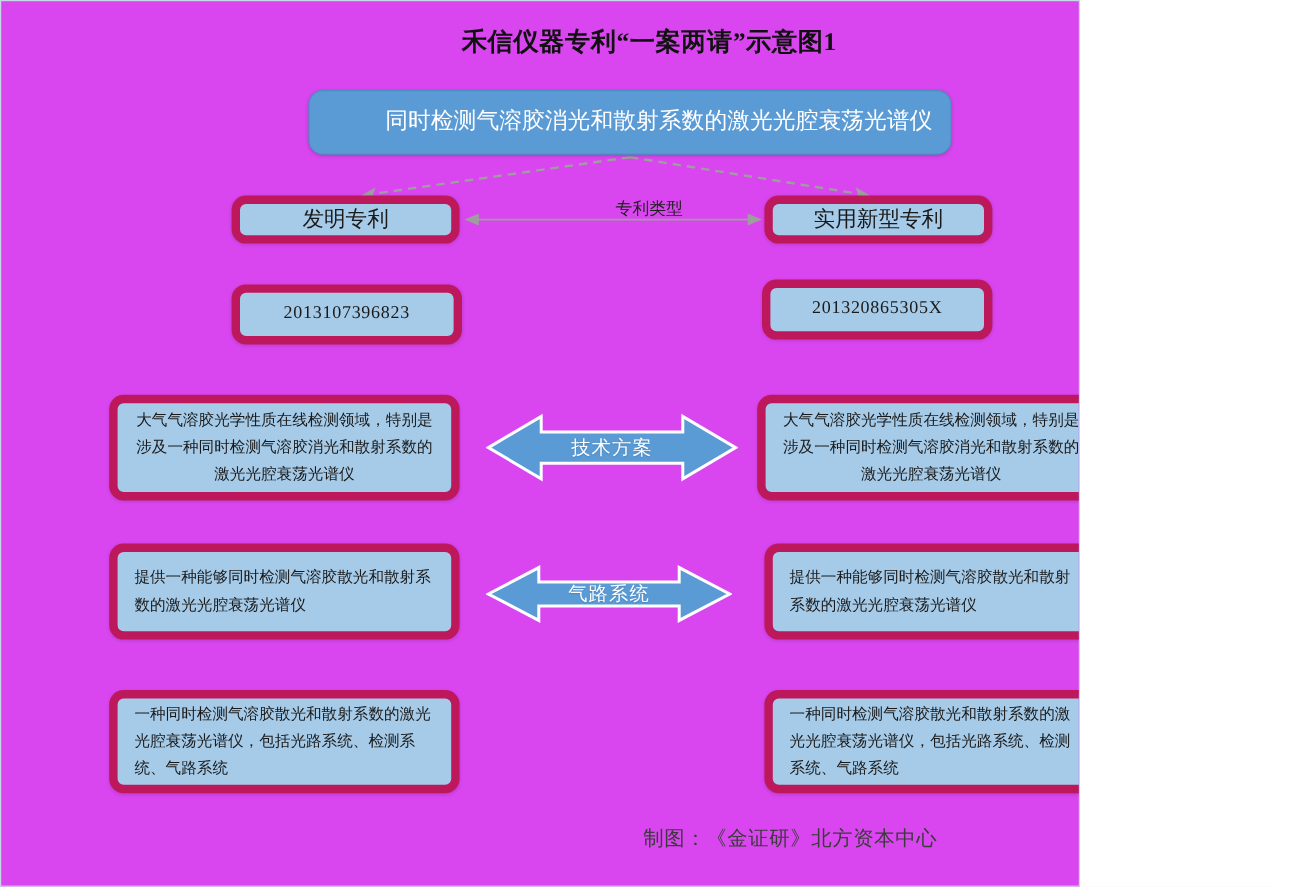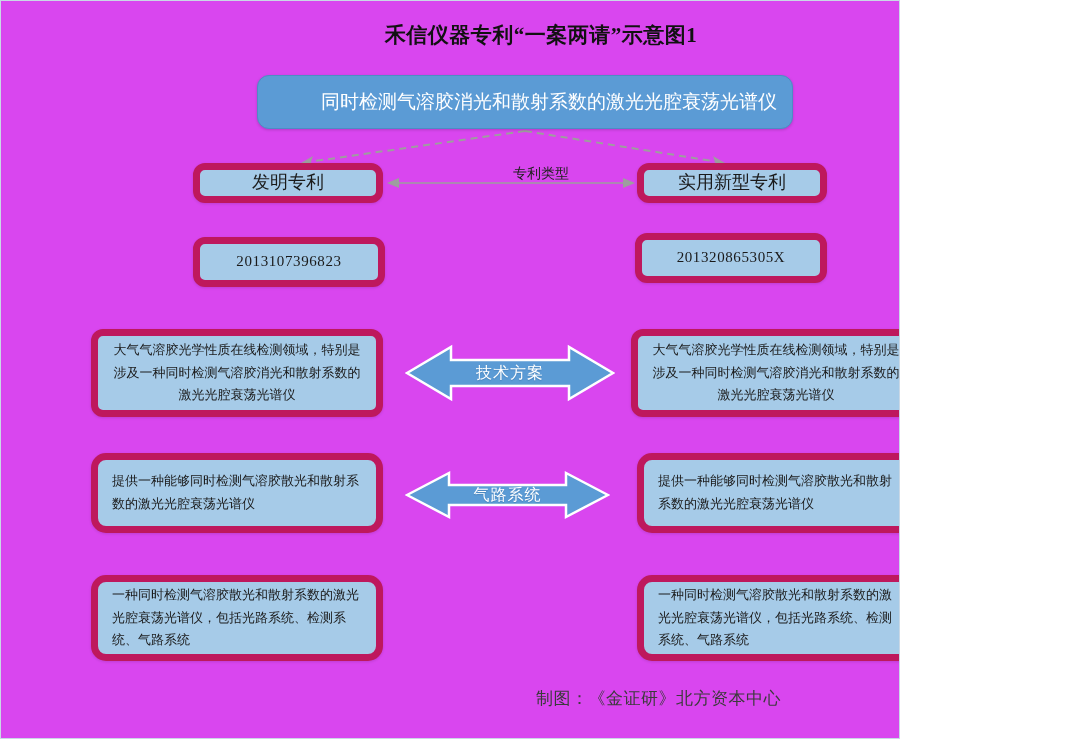--- a/index.html
+++ b/index.html
@@ -60,21 +60,20 @@
   .box-appno { font-size: 15px; letter-spacing: 0.6px; }
   .box-para {
     font-size: 13px;
     text-align: center;
     padding: 8px 14px;
     line-height: 1.75;
   }
   .box-para.left-align {
     text-align: left;
     justify-content: flex-start;
-    border-radius: 15px;
   }
 
   
   #top-box      { left: 256px; top: 74px;  width: 536px; height: 54px; padding-left: 48px; }
   #pt-left      { left: 192px; top: 162px; width: 190px; height: 40px; }
   #pt-right     { left: 636px; top: 162px; width: 190px; height: 40px; }
   #app-left     { left: 192px; top: 236px; width: 192px; height: 50px; }
   #app-right    { left: 634px; top: 232px; width: 192px; height: 50px; }
   #field-left   { left: 90px;  top: 328px; width: 292px; height: 88px; }
   #field-right  { left: 630px; top: 328px; width: 290px; height: 88px; }

